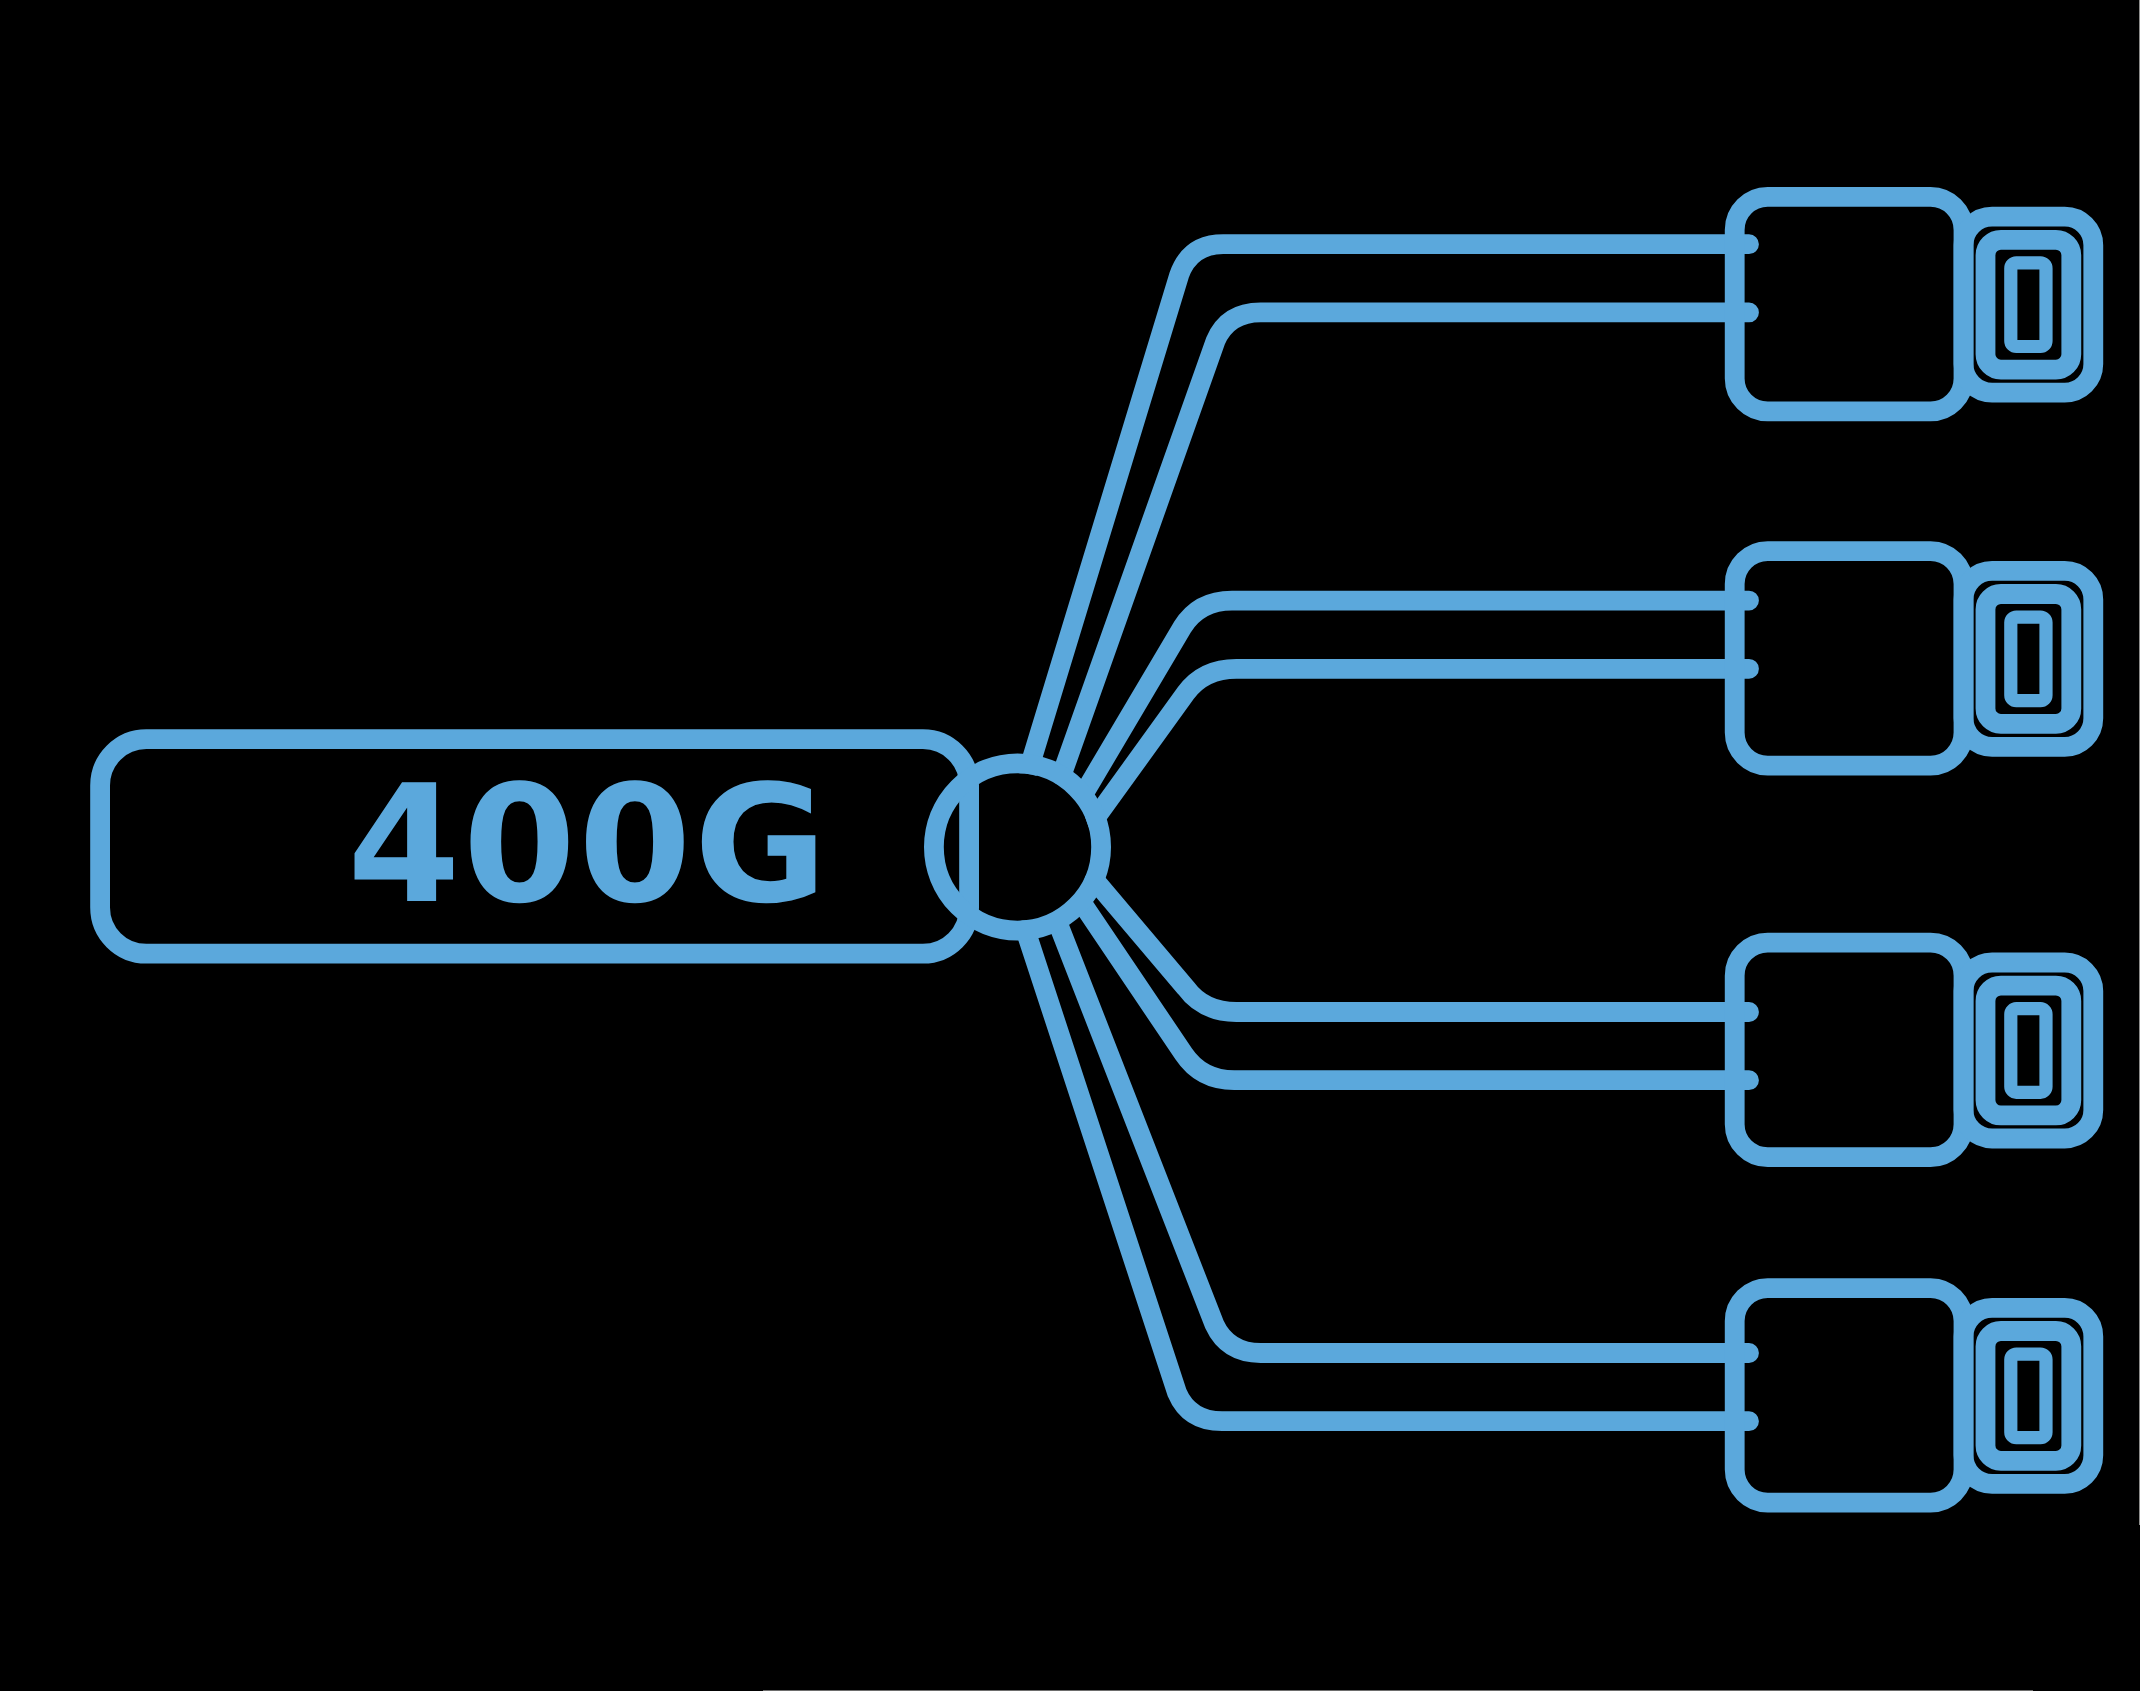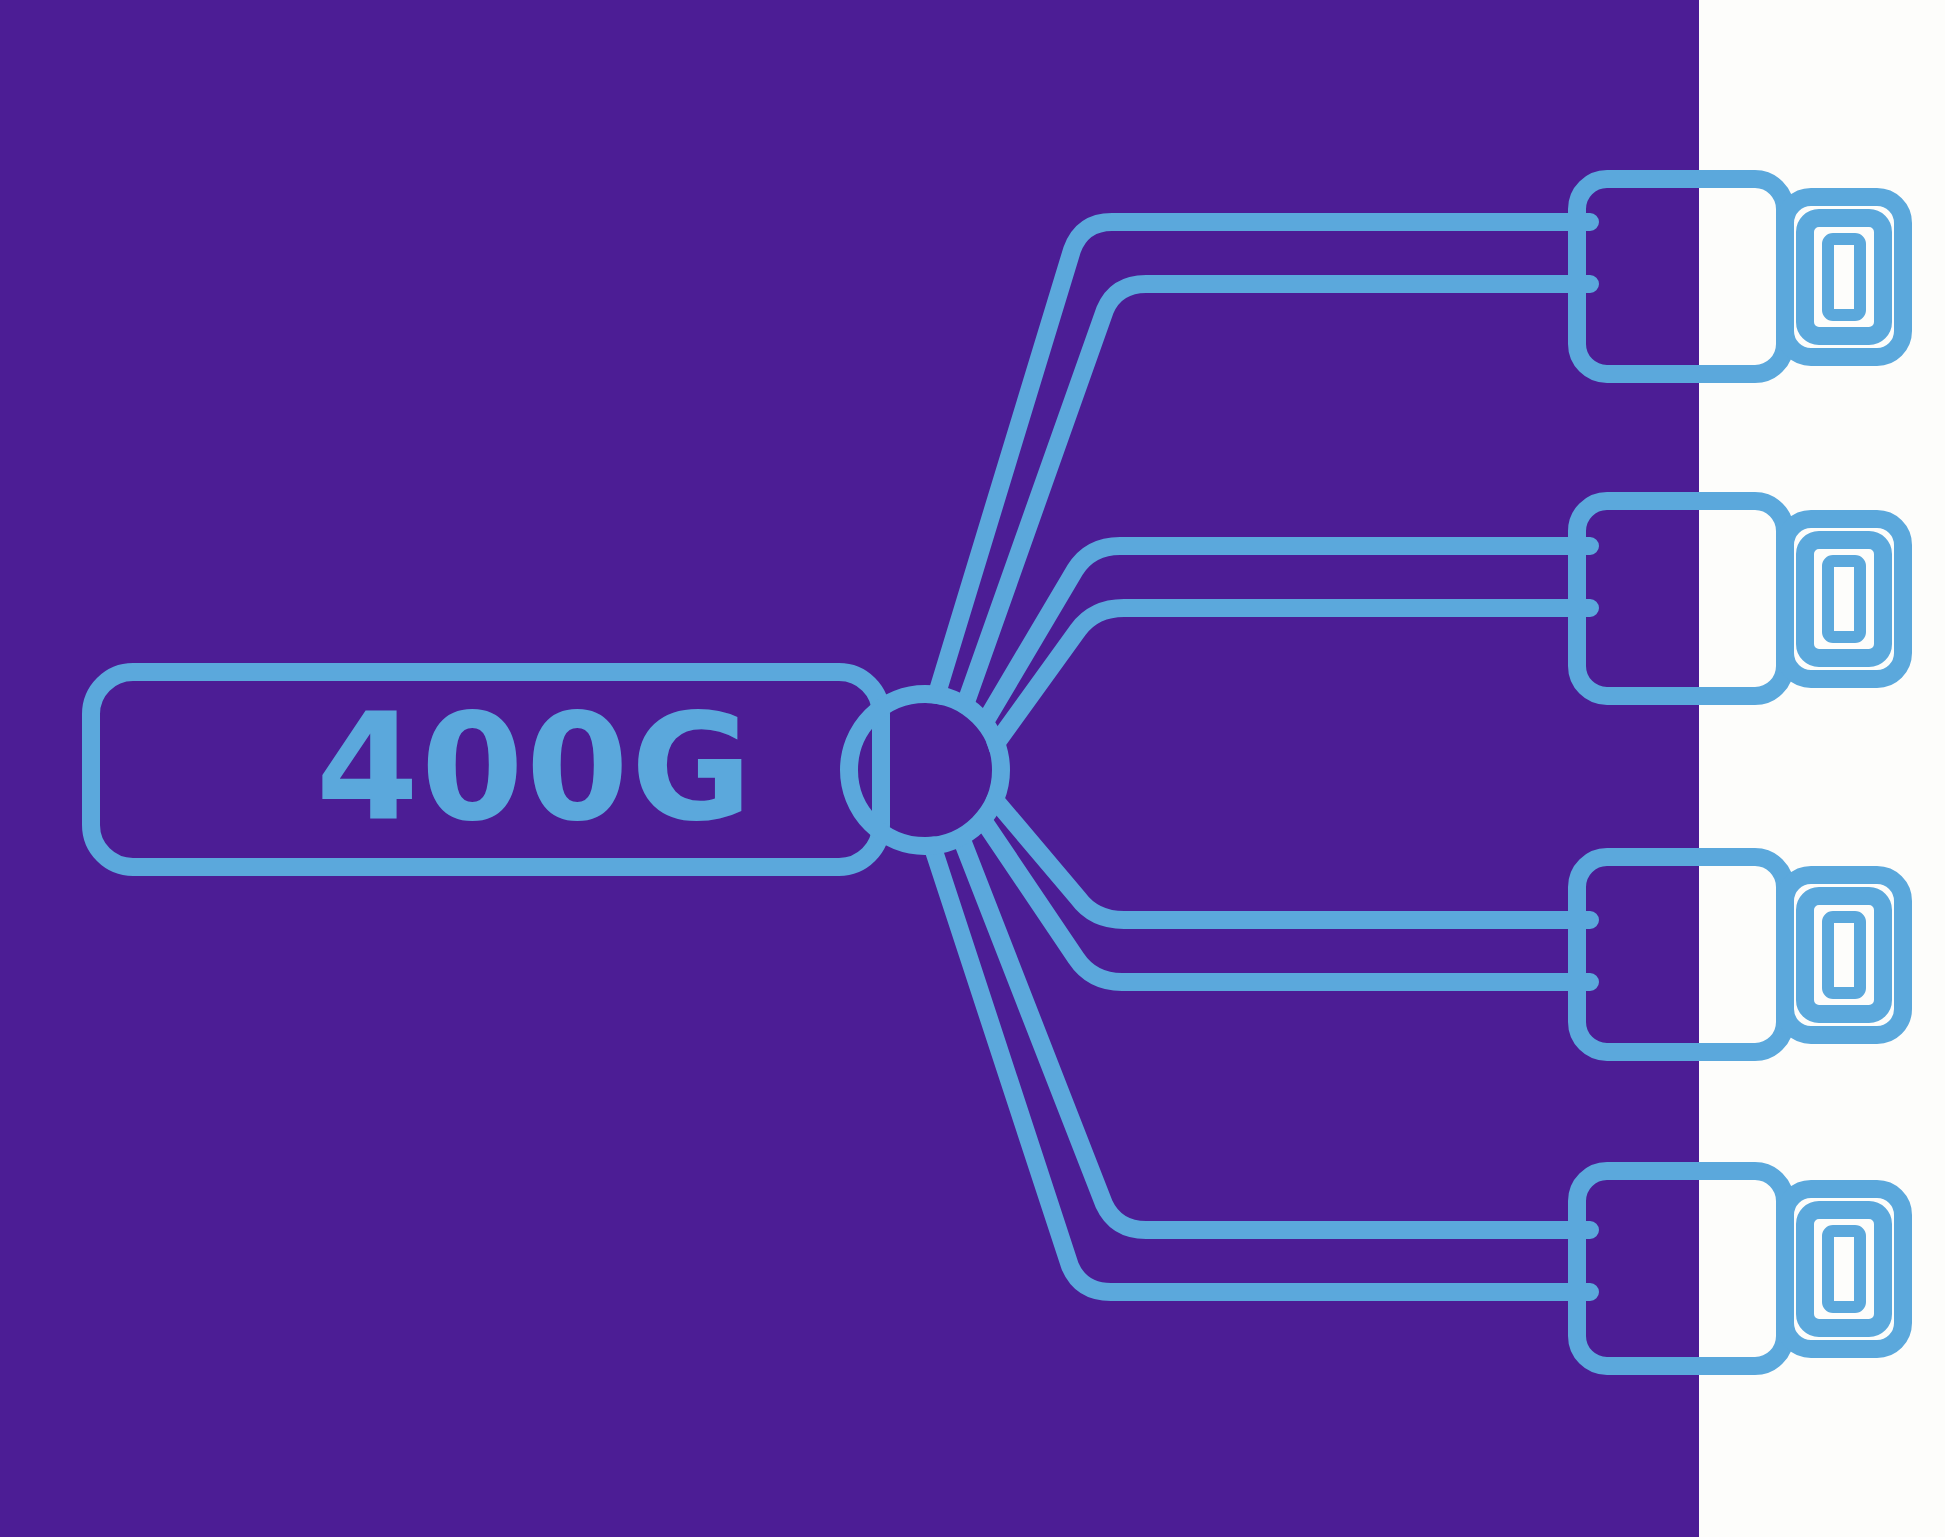--- a/index.html
+++ b/index.html
@@ -9,23 +9,23 @@
     background: #fdfdfb;
   }
   body {
     width: 1945px;
     height: 1537px;
     overflow: hidden;
     font-family: "Liberation Sans", sans-serif;
   }
   #diagram-root {
     position: relative;
-    width: 1699px;
+    width: 1945px;
     height: 1537px;
-    background: #4c1d95;
+    background: #000000;
   }
   #diagram-svg {
     position: absolute;
     top: 0;
     left: 0;
     width: 1945px;
     height: 1537px;
     display: block;
   }
   .label-400g {

